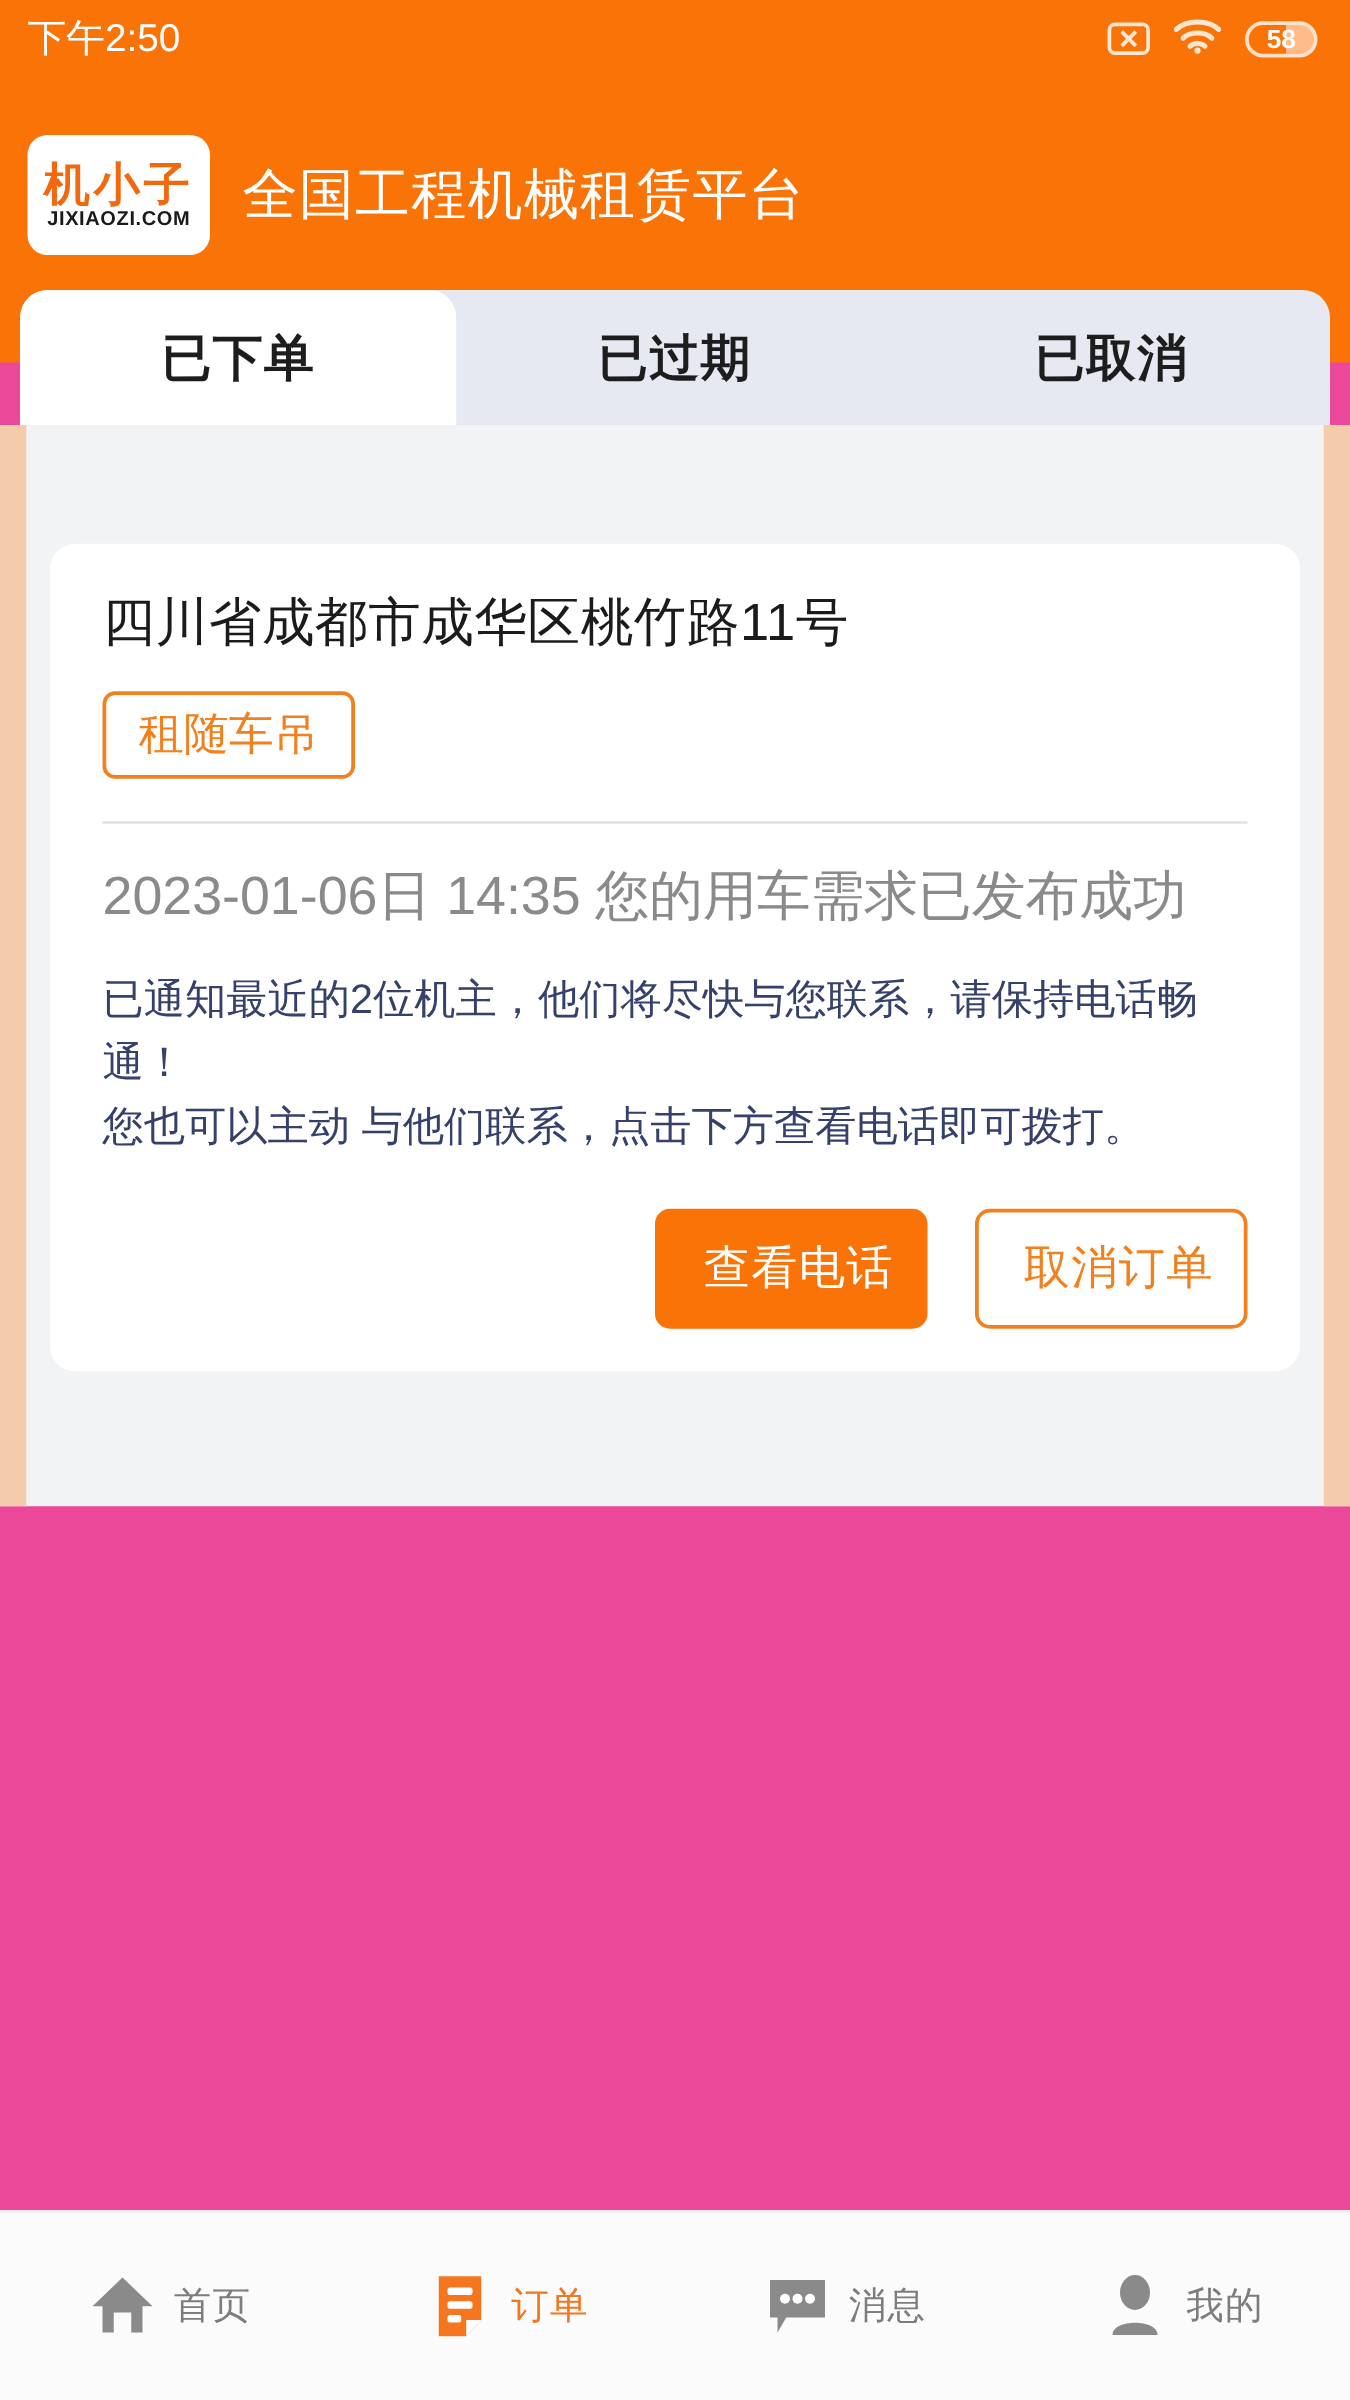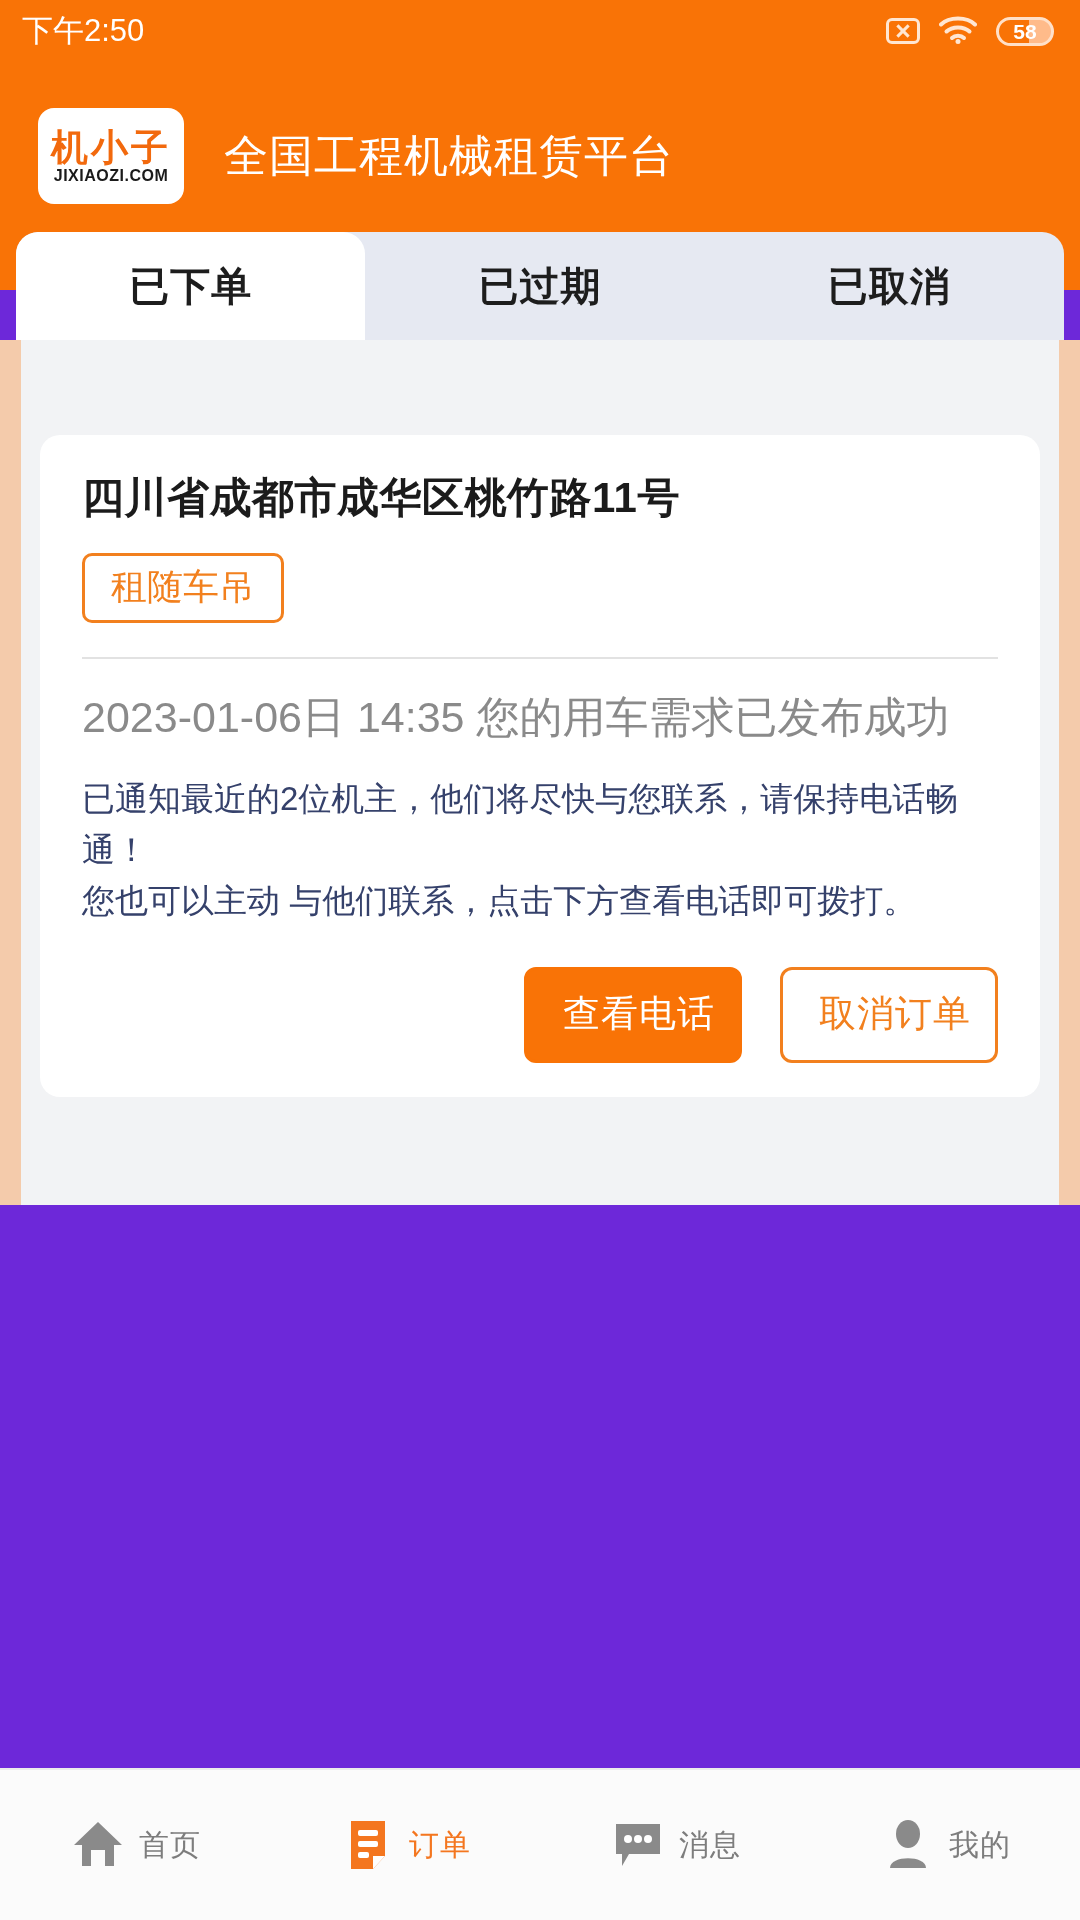--- a/index.html
+++ b/index.html
@@ -9,21 +9,21 @@
     height: 1920px;
     background: #f2f3f5;
     font-family: "Liberation Sans", "DejaVu Sans", sans-serif;
     overflow: hidden;
   }
 
   .phone {
     position: relative;
     width: 1080px;
     height: 1920px;
-    background: #6d28d9;
+    background: #ec4899;
   }
 
   
   .header-bg {
     position: absolute;
     top: 0; left: 0;
     width: 1080px;
     height: 290px;
     background: #f97306;
   }
@@ -80,24 +80,24 @@
   .battery-text {
     color: #ffffff;
     font-size: 21px;
     font-weight: 700;
     line-height: 1;
   }
 
   
   .brand-row {
     position: absolute;
-    top: 108px; left: 38px;
-    display: flex;
-    align-items: center;
-    gap: 40px;
+    top: 108px; left: 22px;
+    display: flex;
+    align-items: center;
+    gap: 26px;
   }
   .logo-box {
     width: 146px; height: 96px;
     background: #ffffff;
     border-radius: 16px;
     display: flex;
     flex-direction: column;
     align-items: center;
     justify-content: center;
     gap: 2px;
@@ -176,21 +176,21 @@
     position: absolute;
     top: 95px;
     left: 40px;
     width: 1000px;
     background: #ffffff;
     border-radius: 20px;
     padding: 38px 42px 34px 42px;
   }
   .card-address {
     font-size: 42px;
-    font-weight: 700;
+    font-weight: 400;
     color: #1b1b1b;
     letter-spacing: 0.5px;
     line-height: 1.2;
   }
   .card-tag {
     display: inline-block;
     margin-top: 30px;
     border: 3px solid #f2801e;
     border-radius: 10px;
     color: #f2801e;

